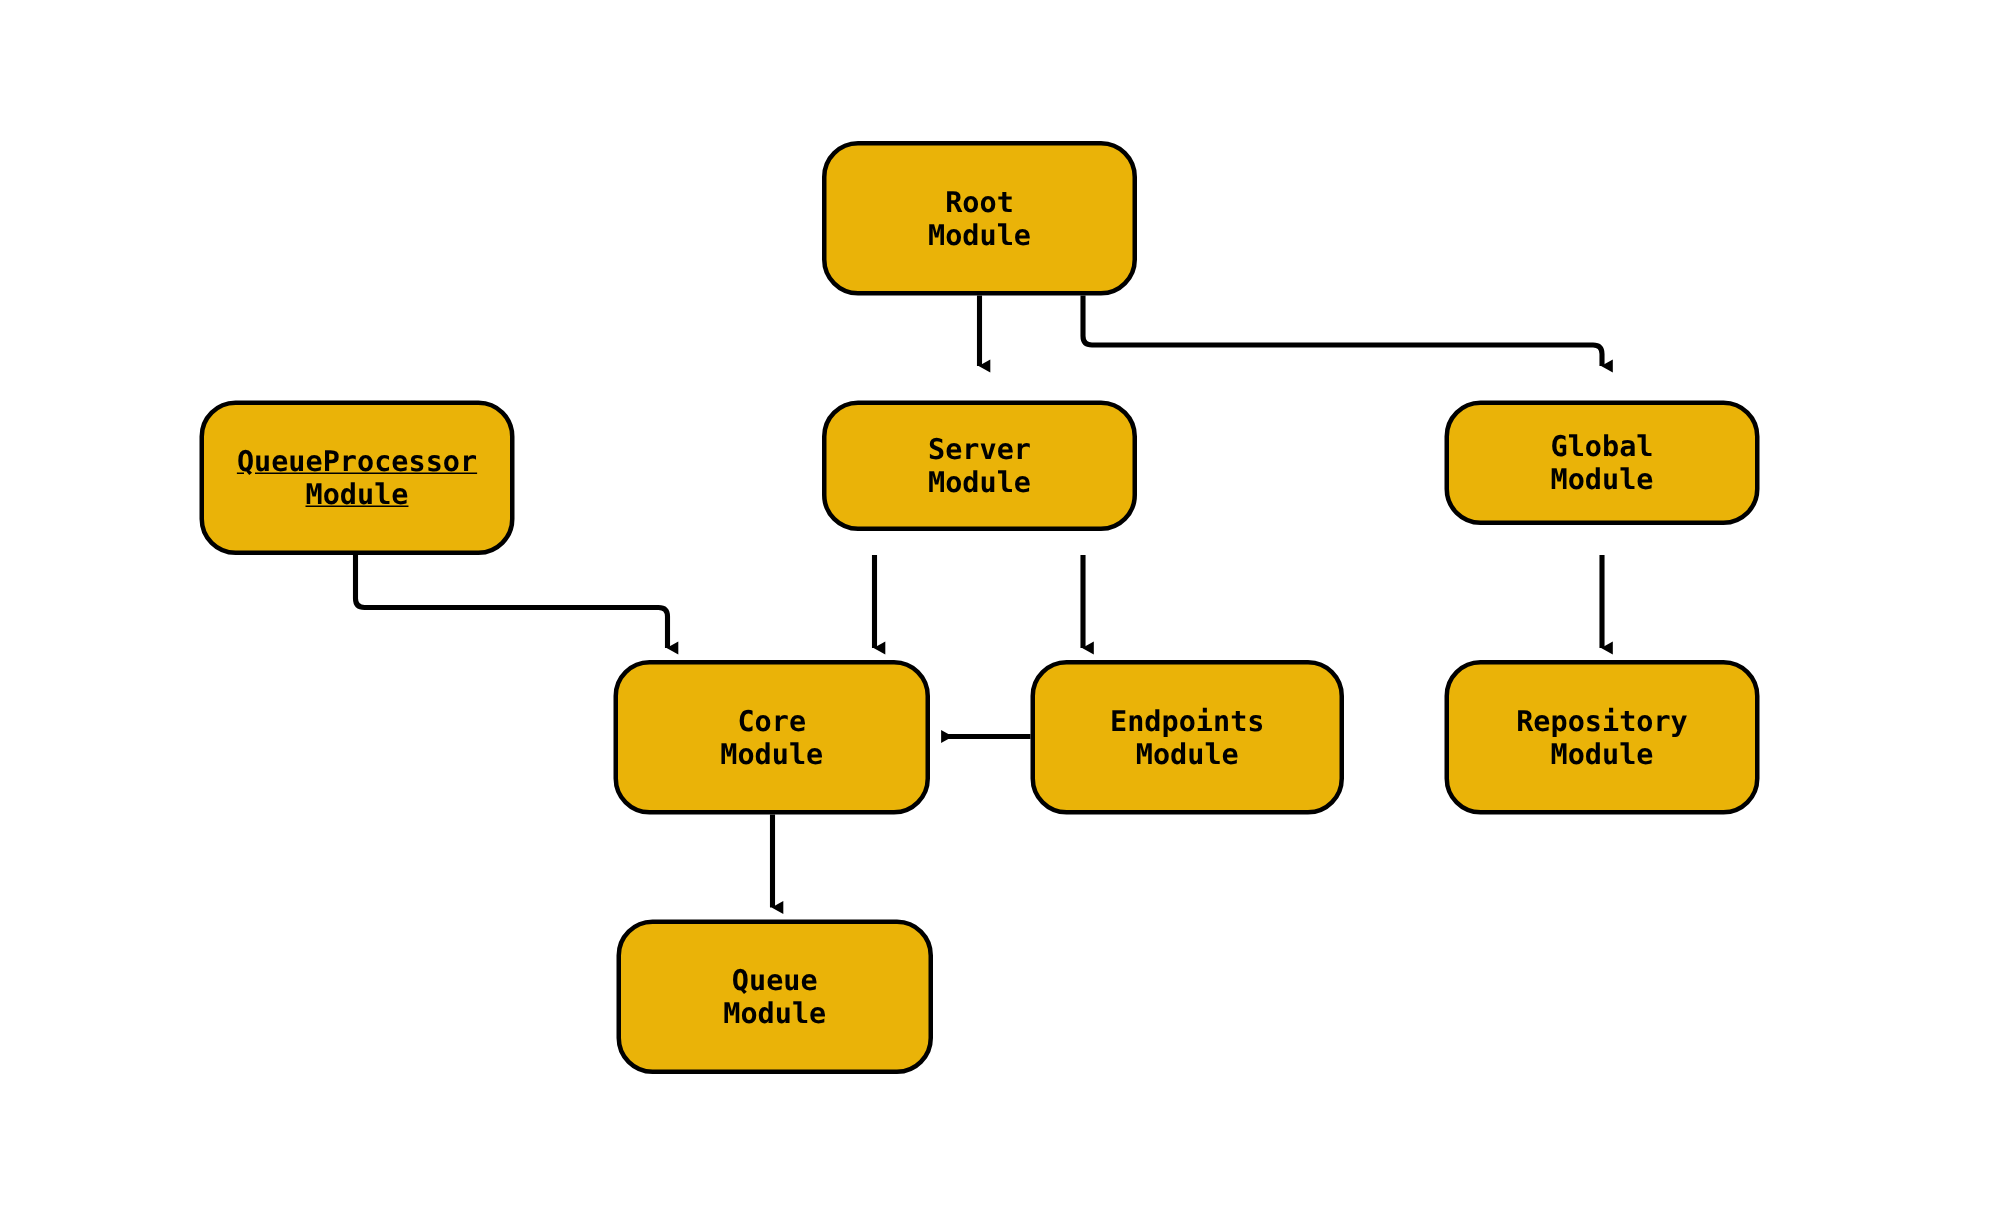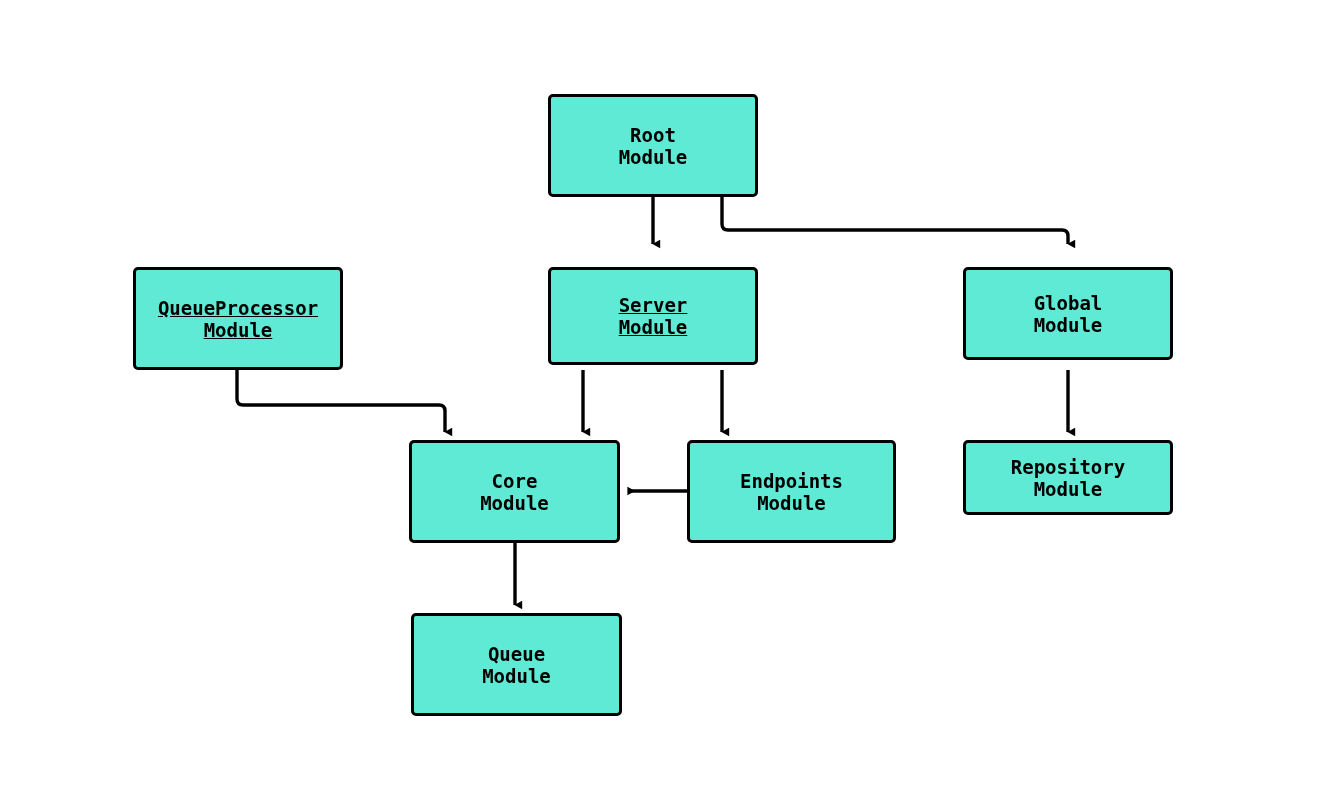--- a/index.html
+++ b/index.html
@@ -22,23 +22,23 @@
   #edge-layer {
     position: absolute;
     left: 0;
     top: 0;
     width: 1337px;
     height: 809px;
   }
   .node {
     position: absolute;
     box-sizing: border-box;
-    background: #5eead4;
+    background: #eab308;
     border: 3.5px solid #000000;
-    border-radius: 5px;
+    border-radius: 24px;
     display: flex;
     flex-direction: column;
     align-items: center;
     justify-content: center;
     z-index: 2;
   }
   .node-label {
     font-family: "DejaVu Sans Mono", "Liberation Mono", monospace;
     font-size: 19px;
     font-weight: bold;
@@ -84,41 +84,41 @@
   <div class="node" style="left:548px; top:94px; width:210px; height:103px;">
     <div class="node-label">Root
 Module</div>
   </div>
 
   <div class="node" style="left:133px; top:267px; width:210px; height:103px;text-decoration:underline;">
     <div class="node-label">QueueProcessor
 Module</div>
   </div>
 
-  <div class="node" style="left:548px; top:267px; width:210px; height:98px;text-decoration:underline;">
+  <div class="node" style="left:548px; top:267px; width:210px; height:87px;">
     <div class="node-label">Server
 Module</div>
   </div>
 
-  <div class="node" style="left:963px; top:267px; width:210px; height:93px;">
+  <div class="node" style="left:963px; top:267px; width:210px; height:83px;">
     <div class="node-label">Global
 Module</div>
   </div>
 
   <div class="node" style="left:409px; top:440px; width:211px; height:103px;">
     <div class="node-label">Core
 Module</div>
   </div>
 
   <div class="node" style="left:687px; top:440px; width:209px; height:103px;">
     <div class="node-label">Endpoints
 Module</div>
   </div>
 
-  <div class="node" style="left:963px; top:440px; width:210px; height:75px;">
+  <div class="node" style="left:963px; top:440px; width:210px; height:103px;">
     <div class="node-label">Repository
 Module</div>
   </div>
 
   <div class="node" style="left:411px; top:613px; width:211px; height:103px;">
     <div class="node-label">Queue
 Module</div>
   </div>
 
 </div>

